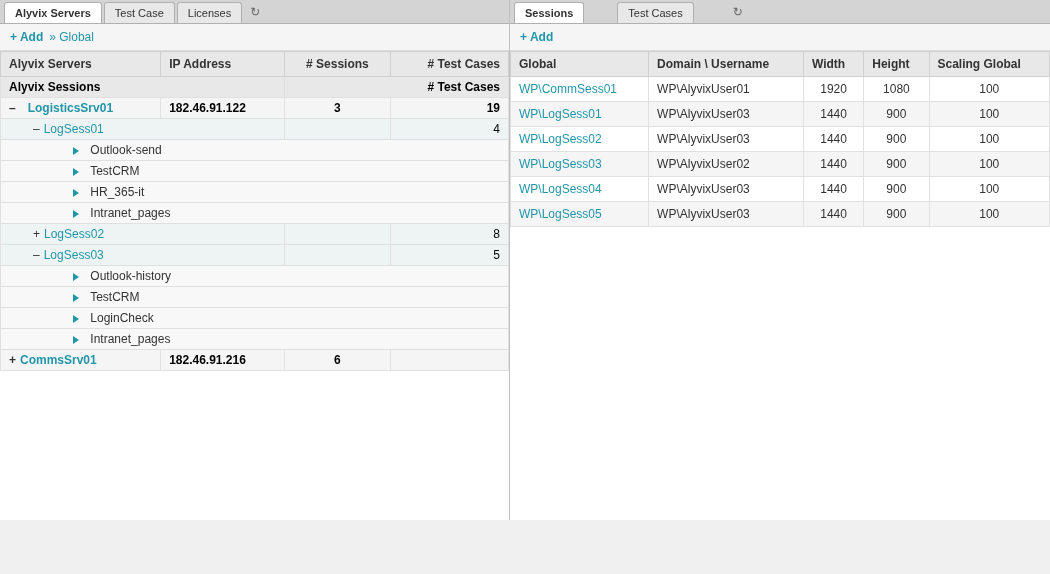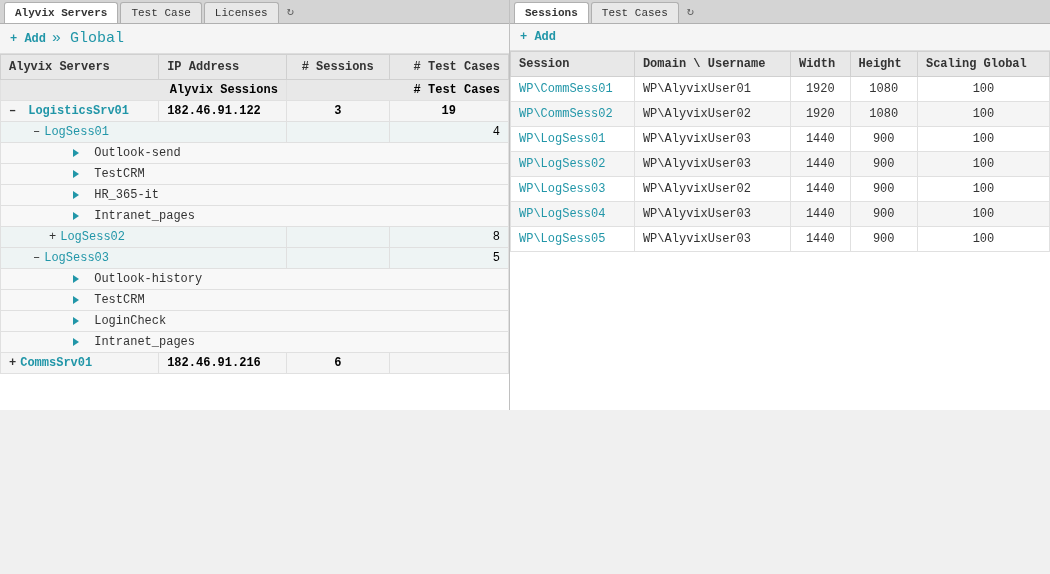--- a/index.html
+++ b/index.html
@@ -8,23 +8,22 @@
       font-size: 12px;
       background: #f0f0f0;
       width: 1050px;
       height: 574px;
       overflow: hidden;
     }
 
     .app-container {
       display: flex;
       flex-direction: column;
-      height: 410px;
+      height: 520px;
       background: #7dd3fc;
-      font-family: Liberation Mono, monospace;
     }
 
     .tab {
       padding: 4px 10px;
       background: #e8e8e8;
       border: 1px solid #b0b0b0;
       border-bottom: none;
       cursor: pointer;
       font-size: 11px;
       color: #333;
@@ -81,20 +80,21 @@
       overflow: hidden;
     }
 
     .right-panel-tabs {
       display: flex;
       background: #d4d4d4;
       border-bottom: 1px solid #b0b0b0;
       height: 24px;
       align-items: flex-end;
       padding-left: 4px;
+      gap: 31px;
     }
 
     
     .add-row {
       padding: 6px 10px;
       background: #f5f5f5;
       border-bottom: 1px solid #ddd;
       display: flex;
       align-items: center;
       gap: 6px;
@@ -103,21 +103,21 @@
     .add-link {
       color: #2196a8;
       cursor: pointer;
       font-weight: bold;
       font-size: 12px;
     }
 
     .global-link {
       color: #2196a8;
       cursor: pointer;
-      font-size: 15px;
+      font-size: 12px;
     }
 
     
     .left-table-wrapper {
       overflow-y: auto;
       flex: 1;
     }
 
     .left-table {
       width: 100%;
@@ -209,30 +209,30 @@
           <thead>
             <tr>
               <th>Alyvix Servers</th>
               <th>IP Address</th>
               <th style="text-align:center;"># Sessions</th>
               <th style="text-align:right;"># Test Cases</th>
             </tr>
           </thead>
           <tbody id="left-table-body">
           <tr class="session-header-row">
-    <td colspan="2" style="text-align:right; font-weight:bold;">Alyvix Sessions</td>
+    <td colspan="2" style="text-align:left; font-weight:bold;">Alyvix Sessions</td>
     <td colspan="2" style="text-align:right; font-weight:bold;"># Test Cases</td>
   </tr>
               <tr class="server-row">
       <td style="color:#2196a8; cursor:pointer;">
         <span style="color:#333; margin-right:4px;">–</span><span style="color:#2196a8;padding-left:8px;">LogisticsSrv01</span>
       </td>
       <td>182.46.91.122</td>
       <td style="text-align:center;">3</td>
-      <td style="text-align:center;">19</td>
+      <td style="text-align:right;">19</td>
     </tr>
               <tr>
           <td colspan="2" style="padding-left:32px; color:#2196a8; cursor:pointer; background:#eef4f4;">
             <span style="color:#333; margin-right:4px;">–</span><span>LogSess01</span>
           </td>
           <td style="background:#eef4f4;"></td>
           <td style="text-align:right; background:#eef4f4;">4</td>
         </tr>
               <tr>
               <td colspan="4" style="padding-left:72px; background:#f8f8f8;">
@@ -252,21 +252,21 @@
                 <span style="color:#333;">HR_365-it</span>
               </td>
             </tr>
               <tr>
               <td colspan="4" style="padding-left:72px; background:#f8f8f8;">
                 <span style="display:inline-block; width:0; height:0; border-top:4px solid transparent; border-bottom:4px solid transparent; border-left:6px solid #2196a8; margin-right:8px; vertical-align:middle;"></span>
                 <span style="color:#333;">Intranet_pages</span>
               </td>
             </tr>
               <tr>
-          <td colspan="2" style="padding-left:48px; color:#2196a8; cursor:pointer; background:#eef4f4;margin-left:42px;">
+          <td colspan="2" style="padding-left:32px; color:#2196a8; cursor:pointer; background:#eef4f4;margin-left:42px;">
             <span style="color:#333; margin-right:4px;">+</span><span>LogSess02</span>
           </td>
           <td style="background:#eef4f4;"></td>
           <td style="text-align:right; background:#eef4f4;">8</td>
         </tr>
               <tr>
           <td colspan="2" style="padding-left:32px; color:#2196a8; cursor:pointer; background:#eef4f4;">
             <span style="color:#333; margin-right:4px;">–</span><span>LogSess03</span>
           </td>
           <td style="background:#eef4f4;"></td>
@@ -317,43 +317,36 @@
       </div>
 
       <div class="add-row">
         <span class="add-link">+ Add</span>
       </div>
 
       <div class="right-table-wrapper">
         <table class="right-table">
           <thead>
             <tr>
-              <th>Session</th>
+              <th>Global</th>
               <th>Domain \ Username</th>
               <th>Width</th>
               <th>Height</th>
               <th>Scaling Global</th>
             </tr>
           </thead>
           <tbody id="right-table-body">
           <tr>
       <td style="color:#2196a8; cursor:pointer;margin-top:40px;">WP\CommSess01</td>
       <td>WP\AlyvixUser01</td>
       <td style="text-align:center;">1920</td>
       <td style="text-align:center;">1080</td>
       <td style="text-align:center;">100</td>
     </tr>
               <tr>
-      <td style="color:#2196a8; cursor:pointer;">WP\CommSess02</td>
-      <td>WP\AlyvixUser02</td>
-      <td style="text-align:center;">1920</td>
-      <td style="text-align:center;">1080</td>
-      <td style="text-align:center;">100</td>
-    </tr>
-              <tr>
       <td style="color:#2196a8; cursor:pointer;">WP\LogSess01</td>
       <td>WP\AlyvixUser03</td>
       <td style="text-align:center;">1440</td>
       <td style="text-align:center;">900</td>
       <td style="text-align:center;">100</td>
     </tr>
               <tr>
       <td style="color:#2196a8; cursor:pointer;">WP\LogSess02</td>
       <td>WP\AlyvixUser03</td>
       <td style="text-align:center;">1440</td>

